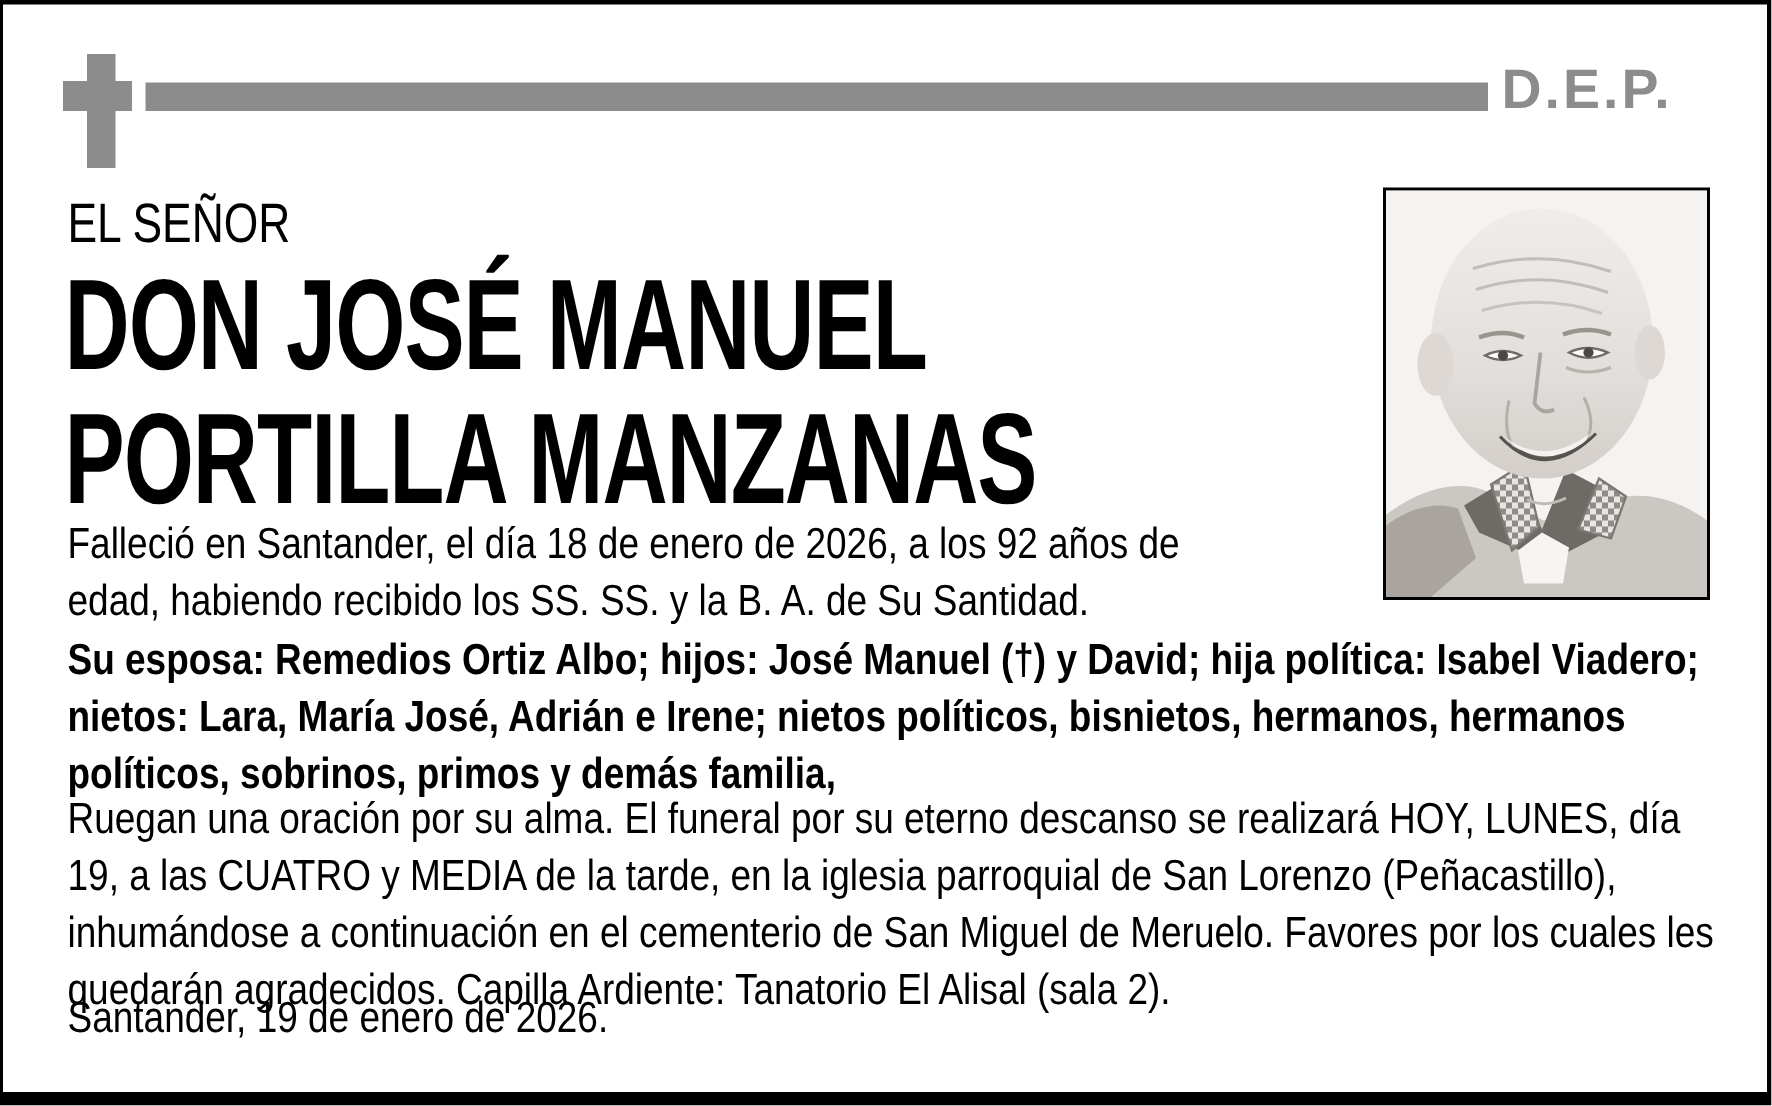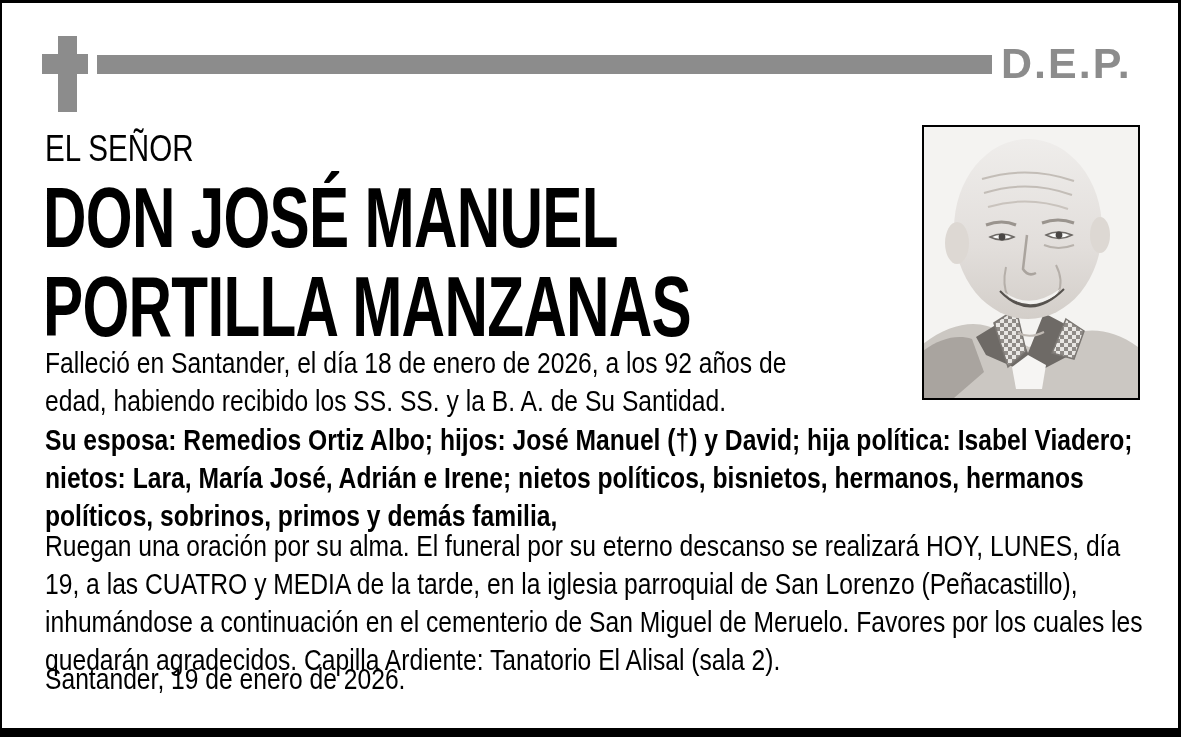--- a/index.html
+++ b/index.html
@@ -14,21 +14,21 @@
     color:#000;
     overflow:hidden;
   }
   
   .cross{position:absolute;left:40px;top:33px;width:46px;height:76px;}
   .cross-v{position:absolute;left:16px;top:0;width:19px;height:76px;background:var(--gray,#8c8c8c);}
   .cross-h{position:absolute;left:0;top:18px;width:46px;height:20px;background:var(--gray,#8c8c8c);}
   .rule{position:absolute;left:95px;top:52px;width:895px;height:19px;background:var(--gray,#8c8c8c);}
   .dep{
     position:absolute;left:999px;top:36px;
-    font-size:43px;font-weight:bold;color:var(--gray,#8c8c8c);
+    font-size:37px;font-weight:bold;color:var(--gray,#8c8c8c);
     letter-spacing:2px;white-space:nowrap;
   }
   
   .photo{
     position:absolute;left:920px;top:122px;width:218px;height:275px;
     box-sizing:border-box;border:2px solid #000;background:#f2f1ef;
   }
   .photo svg{display:block;width:100%;height:100%;}
   
   .cond{transform:scaleX(0.85);transform-origin:left top;}

